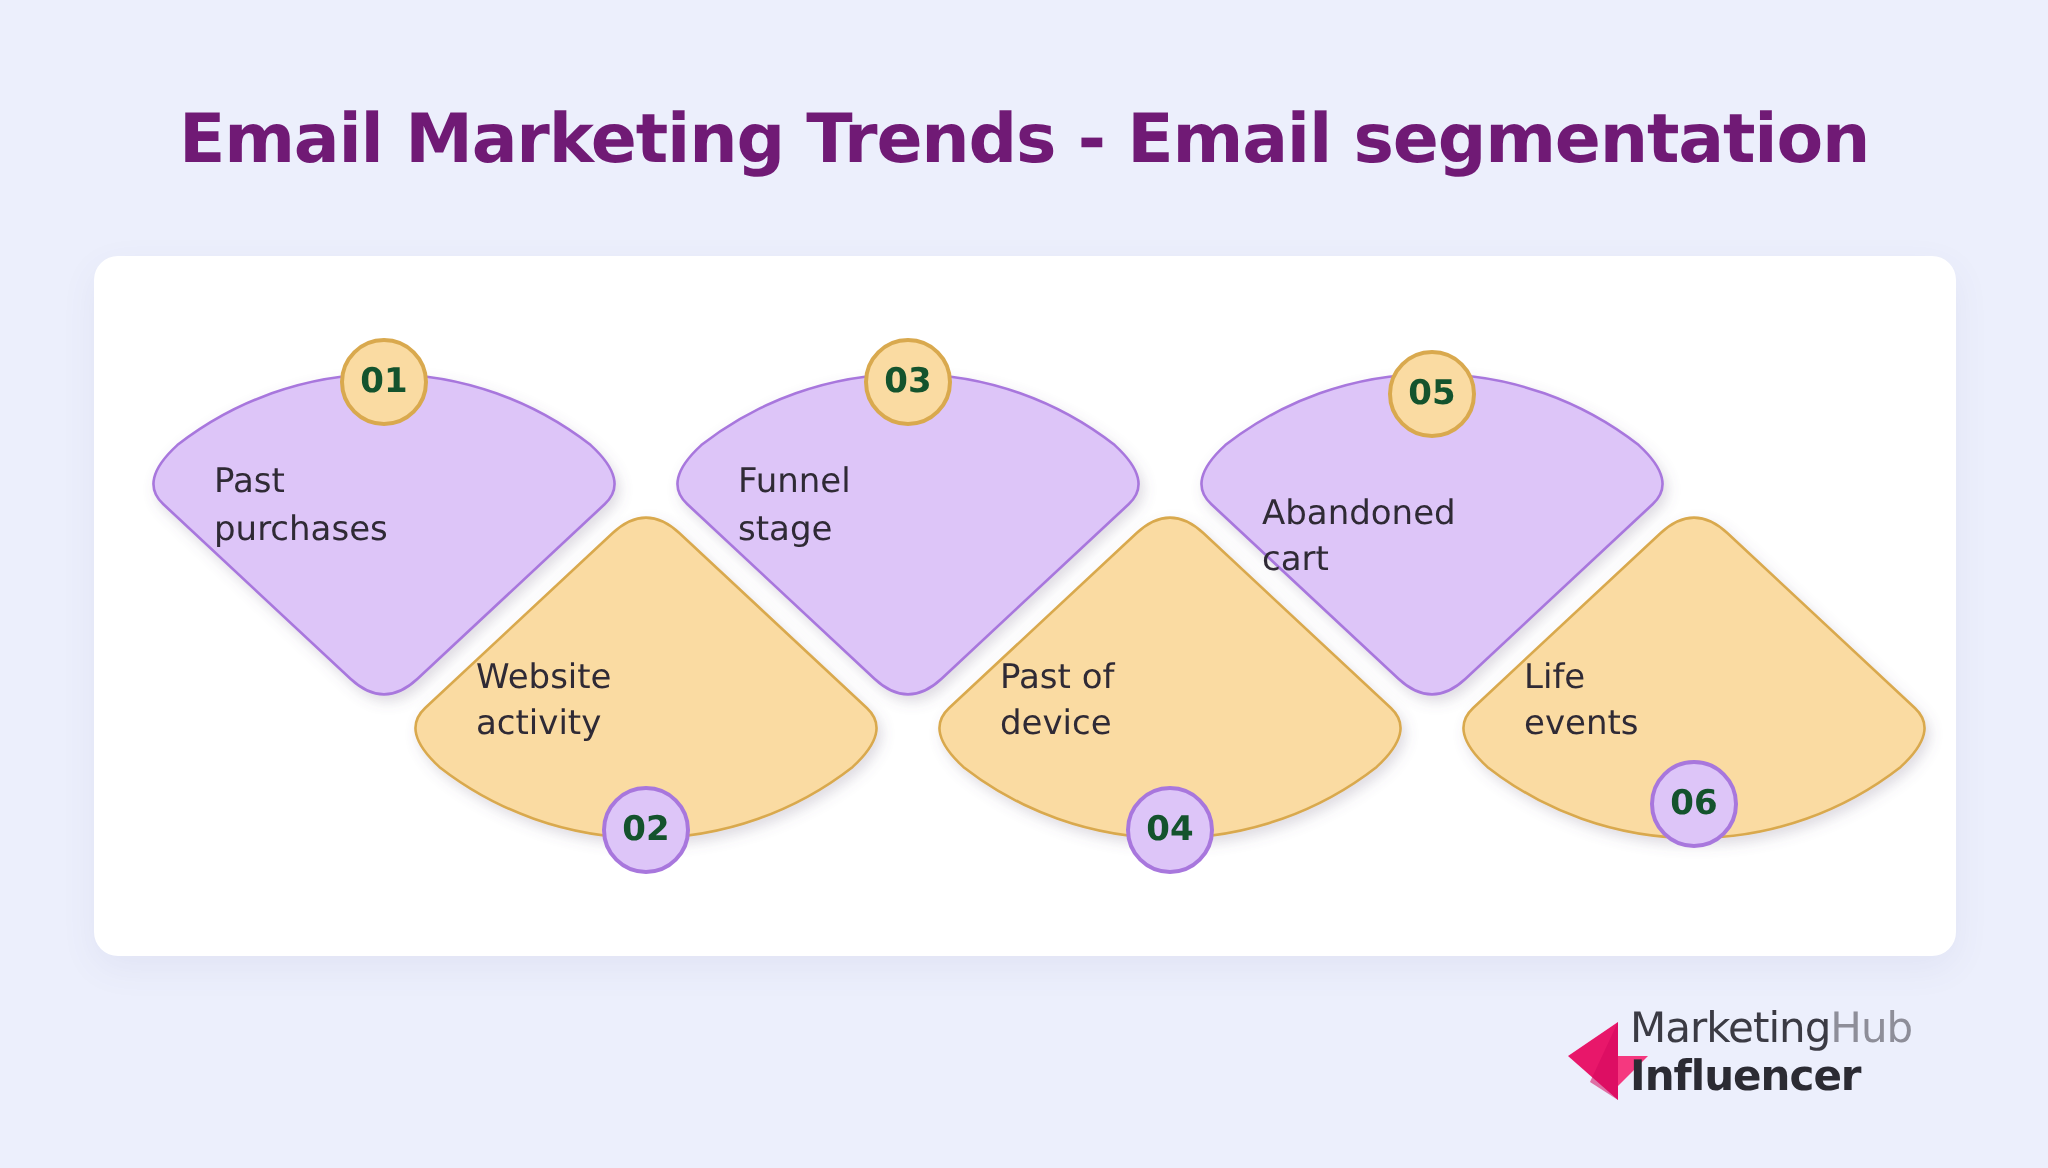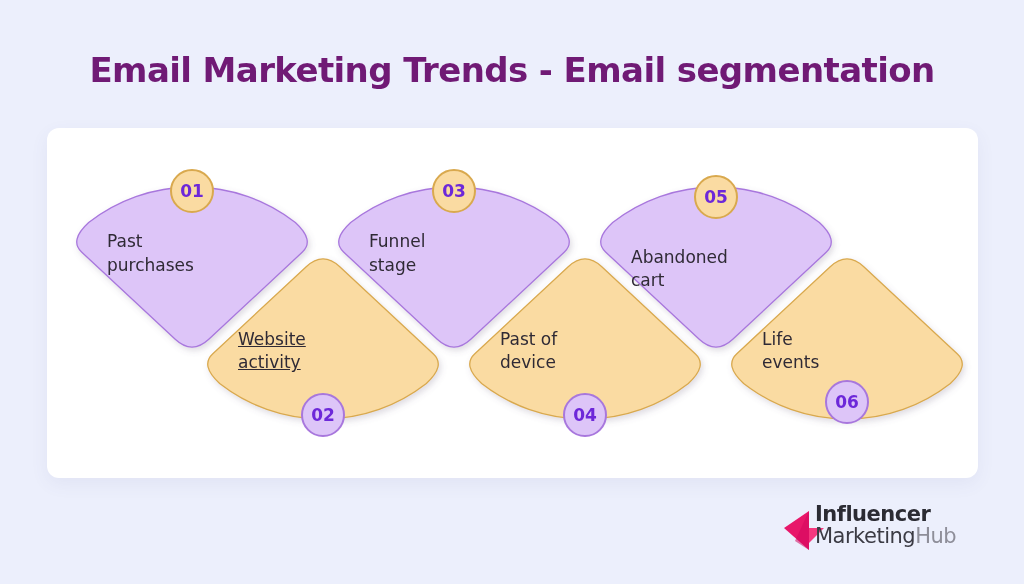--- a/index.html
+++ b/index.html
@@ -84,21 +84,21 @@
     width: 44px;
     height: 44px;
     border-radius: 50%;
     box-sizing: border-box;
     display: flex;
     align-items: center;
     justify-content: center;
     font-family: "DejaVu Sans", sans-serif;
     font-size: 17px;
     font-weight: bold;
-    color: #6d28d9;
+    color: #14532d;
   }
   .badge.peach {
     background: #fadba2;
     border: 2px solid #d9a94e;
   }
   .badge.lilac {
     background: #ddc5f8;
     border: 2px solid #a877dd;
   }
 
@@ -163,21 +163,21 @@
           <path d="M 390.22 211.35 L 296.57 124.02 Q 284.13 112.42 303.65 94.55 A 168 168 0 0 1 510.35 94.55 Q 529.87 112.42 517.43 124.02 L 423.78 211.35 Q 407.00 227.00 390.22 211.35 Z" fill="#ddc5f8" stroke="#a877dd" stroke-width="1.3" stroke-linejoin="round" filter="url(#softshadow)"></path>
           <path d="M 554.78 138.65 L 648.43 225.98 Q 660.87 237.58 641.35 255.45 A 168 168 0 0 1 434.65 255.45 Q 415.13 237.58 427.57 225.98 L 521.22 138.65 Q 538.00 123.00 554.78 138.65 Z" fill="#fadba2" stroke="#d9a94e" stroke-width="1.3" stroke-linejoin="round" filter="url(#softshadow)"></path>
           <path d="M 652.22 211.35 L 558.57 124.02 Q 546.13 112.42 565.65 94.55 A 168 168 0 0 1 772.35 94.55 Q 791.87 112.42 779.43 124.02 L 685.78 211.35 Q 669.00 227.00 652.22 211.35 Z" fill="#ddc5f8" stroke="#a877dd" stroke-width="1.3" stroke-linejoin="round" filter="url(#softshadow)"></path>
           <path d="M 816.78 138.65 L 910.43 225.98 Q 922.87 237.58 903.35 255.45 A 168 168 0 0 1 696.65 255.45 Q 677.13 237.58 689.57 225.98 L 783.22 138.65 Q 800.00 123.00 816.78 138.65 Z" fill="#fadba2" stroke="#d9a94e" stroke-width="1.3" stroke-linejoin="round" filter="url(#softshadow)"></path>
         </g>
     </svg>
 
     <div id="labels-layer">
         <div class="wedge-label" style="left: 60px; top: 102.2px; width: 170px;">Past
 purchases</div>
-        <div class="wedge-label" style="left: 191px; top: 199.8px; width: 170px; text-decoration: underline;">Website
+        <div class="wedge-label" style="left: 191px; top: 199.8px; width: 170px;">Website
 activity</div>
         <div class="wedge-label" style="left: 322px; top: 102.2px; width: 170px;">Funnel
 stage</div>
         <div class="wedge-label" style="left: 453px; top: 199.8px; width: 170px;">Past of
 device</div>
         <div class="wedge-label" style="left: 584px; top: 118px; width: 170px;">Abandoned
 cart</div>
         <div class="wedge-label" style="left: 715px; top: 199.8px; width: 170px;">Life
 events</div>
       </div>
@@ -191,18 +191,18 @@
       </div>
   </div>
 
   <div id="logo">
     <svg id="logo-mark" viewBox="0 0 42 48" xmlns="http://www.w3.org/2000/svg">
       <path d="M 1 22 L 26 5 L 26 44 Z" fill="#e8176a"></path>
       <path d="M 26 22 L 41 22 L 26 37 Z" fill="#f5387f"></path>
       <path d="M 26 5 L 26 44 L 12 35 Z" fill="#d4085c" opacity="0.55"></path>
     </svg>
     <div id="logo-text">
+      <div id="logo-line2"><span>Marketing</span><span id="logo-hub">Hub</span></div>
       <div id="logo-line1">Influencer</div>
-      <div id="logo-line2"><span>Marketing</span><span id="logo-hub">Hub</span></div>
     </div>
   </div>
 
 </div>
 
 </body></html>

